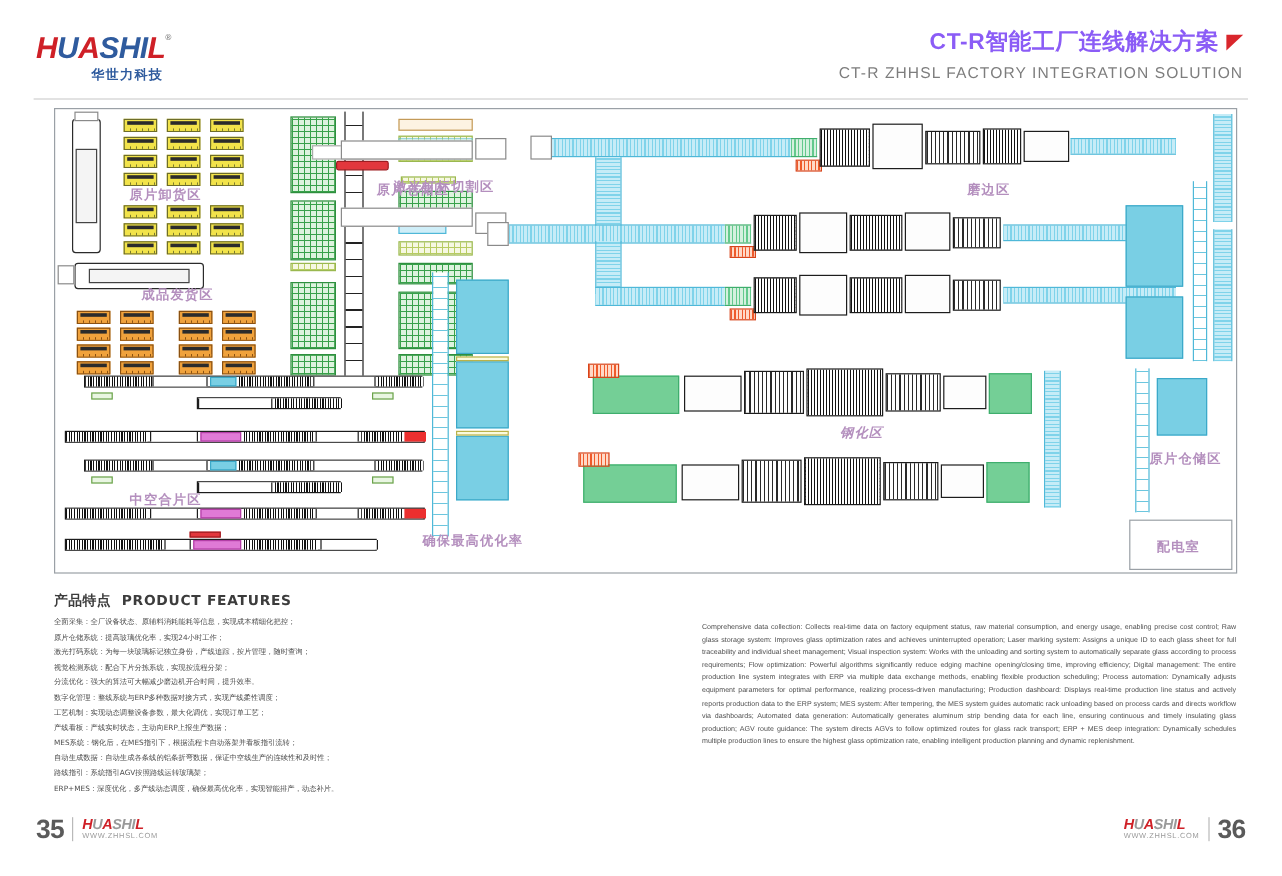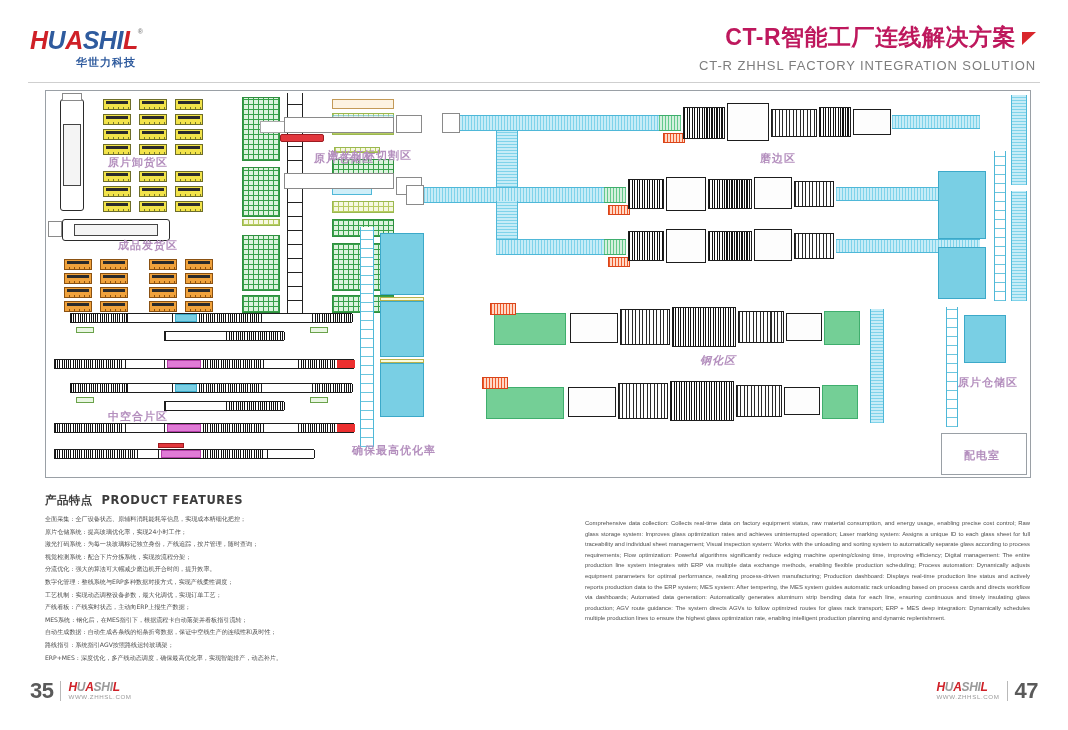--- a/index.html
+++ b/index.html
@@ -23,21 +23,21 @@
   .logo-mark .r1 { color:#cf2027; }
   .logo-mark .r2 { color:#cf2027; }
   .logo-reg { font-size:7px; vertical-align: top; color:#888; font-style:normal; font-weight:600;}
   .logo-cn {
     margin-top:2px; margin-left:46px;
     font-size:11px; font-weight:700; color:#2f5b9e;
     letter-spacing:1px;
   }
   .title-block { position:absolute; right:32px; top:22px; text-align:right; }
   .title-main {
-    font-size:23px; font-weight:700; color:#be185d; letter-spacing:0.5px;
+    font-size:19px; font-weight:700; color:#8b5cf6; letter-spacing:0.5px;
     white-space:nowrap;
   }
   .title-tri {
     display:inline-block; vertical-align: middle; margin-left:6px;
     width:0;height:0;
     border-top:13px solid #d9262c;
     border-right:14px solid transparent;
   }
   .title-sub {
     margin-top:5px;
@@ -396,21 +396,21 @@
 
     <div class="boxline dg" style="left:396px;top:22px;width:18px;height:20px;"></div>
     <div class="boxline dg" style="left:360px;top:94px;width:18px;height:20px;"></div>
 
     <div class="mach dark dg" style="left:637px;top:16px;width:42px;height:32px;"></div>
     <div class="mach light dg" style="left:681px;top:12px;width:42px;height:38px;"></div>
     <div class="mach med dg" style="left:725px;top:18px;width:46px;height:28px;"></div>
     <div class="mach dark dg" style="left:773px;top:16px;width:32px;height:30px;"></div>
     <div class="mach light dg" style="left:807px;top:18px;width:38px;height:26px;"></div>
     <div class="conv dg" style="left:846px;top:24px;width:88px;height:14px;"></div>
-    <div class="zone-label big" style="left:714px;top:60px;">磨边区</div>
+    <div class="zone-label big" style="left:760px;top:60px;">磨边区</div>
 
     <div class="mach dark dg" style="left:582px;top:88px;width:36px;height:30px;"></div>
     <div class="mach light dg" style="left:620px;top:86px;width:40px;height:34px;"></div>
     <div class="mach dark dg" style="left:662px;top:88px;width:44px;height:30px;"></div>
     <div class="mach light dg" style="left:708px;top:86px;width:38px;height:32px;"></div>
     <div class="mach med dg" style="left:748px;top:90px;width:40px;height:26px;"></div>
     <div class="conv dg" style="left:790px;top:96px;width:144px;height:14px;"></div>
 
     <div class="mach dark dg" style="left:582px;top:140px;width:36px;height:30px;"></div>
     <div class="mach light dg" style="left:620px;top:138px;width:40px;height:34px;"></div>
@@ -555,17 +555,17 @@
         <div class="fl-mark"><span class="r">H</span>U<span class="r">A</span>SHI<span class="r">L</span></div>
         <div class="fl-url">WWW.ZHHSL.COM</div>
       </div>
     </div>
     <div class="pg-right">
       <div class="fl-logo">
         <div class="fl-mark"><span class="r">H</span>U<span class="r">A</span>SHI<span class="r">L</span></div>
         <div class="fl-url">WWW.ZHHSL.COM</div>
       </div>
       <div class="pgdiv"></div>
-      <div class="pgnum">47</div>
+      <div class="pgnum">36</div>
     </div>
   </div>
 
 </div>
 
 </body></html>

